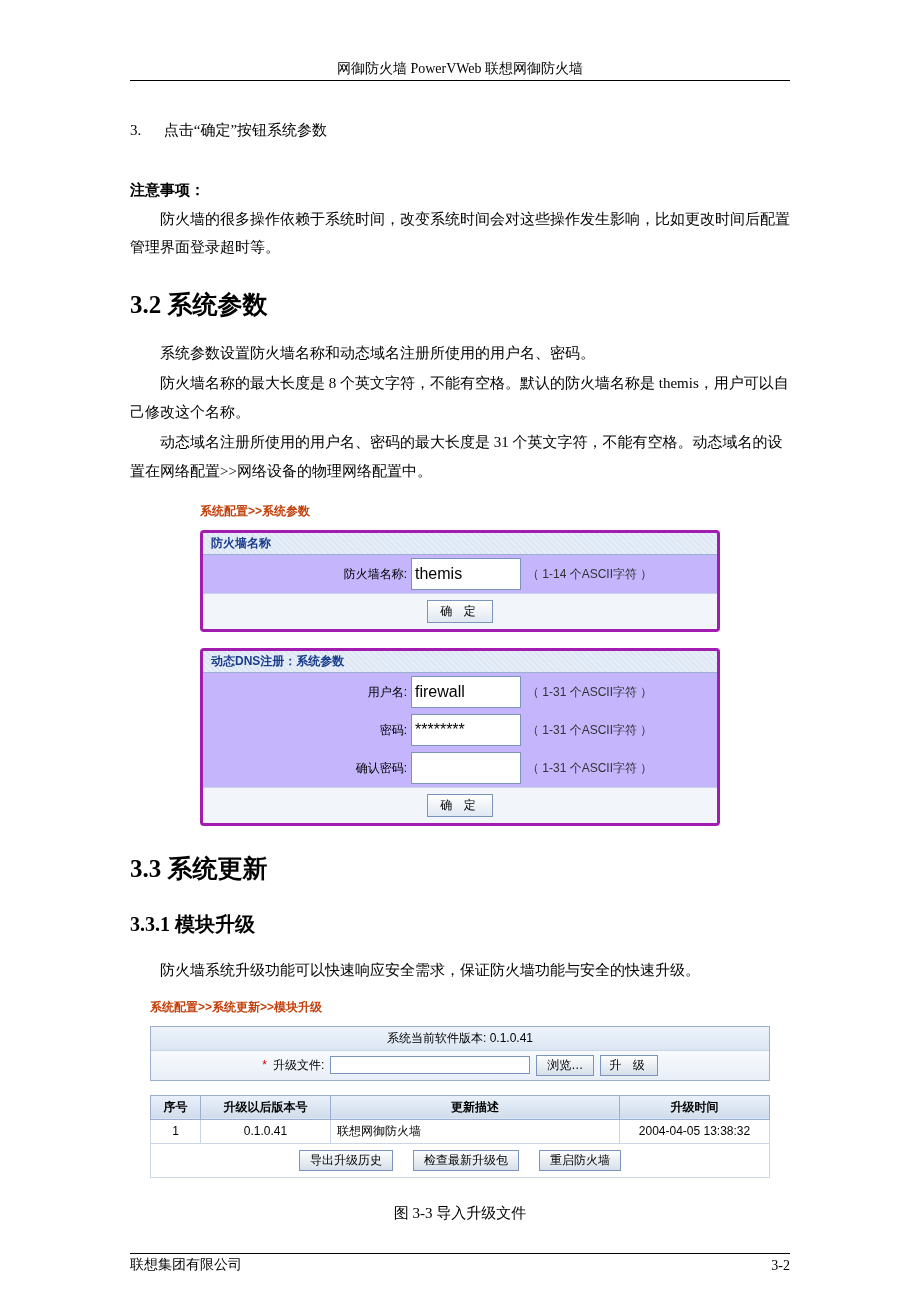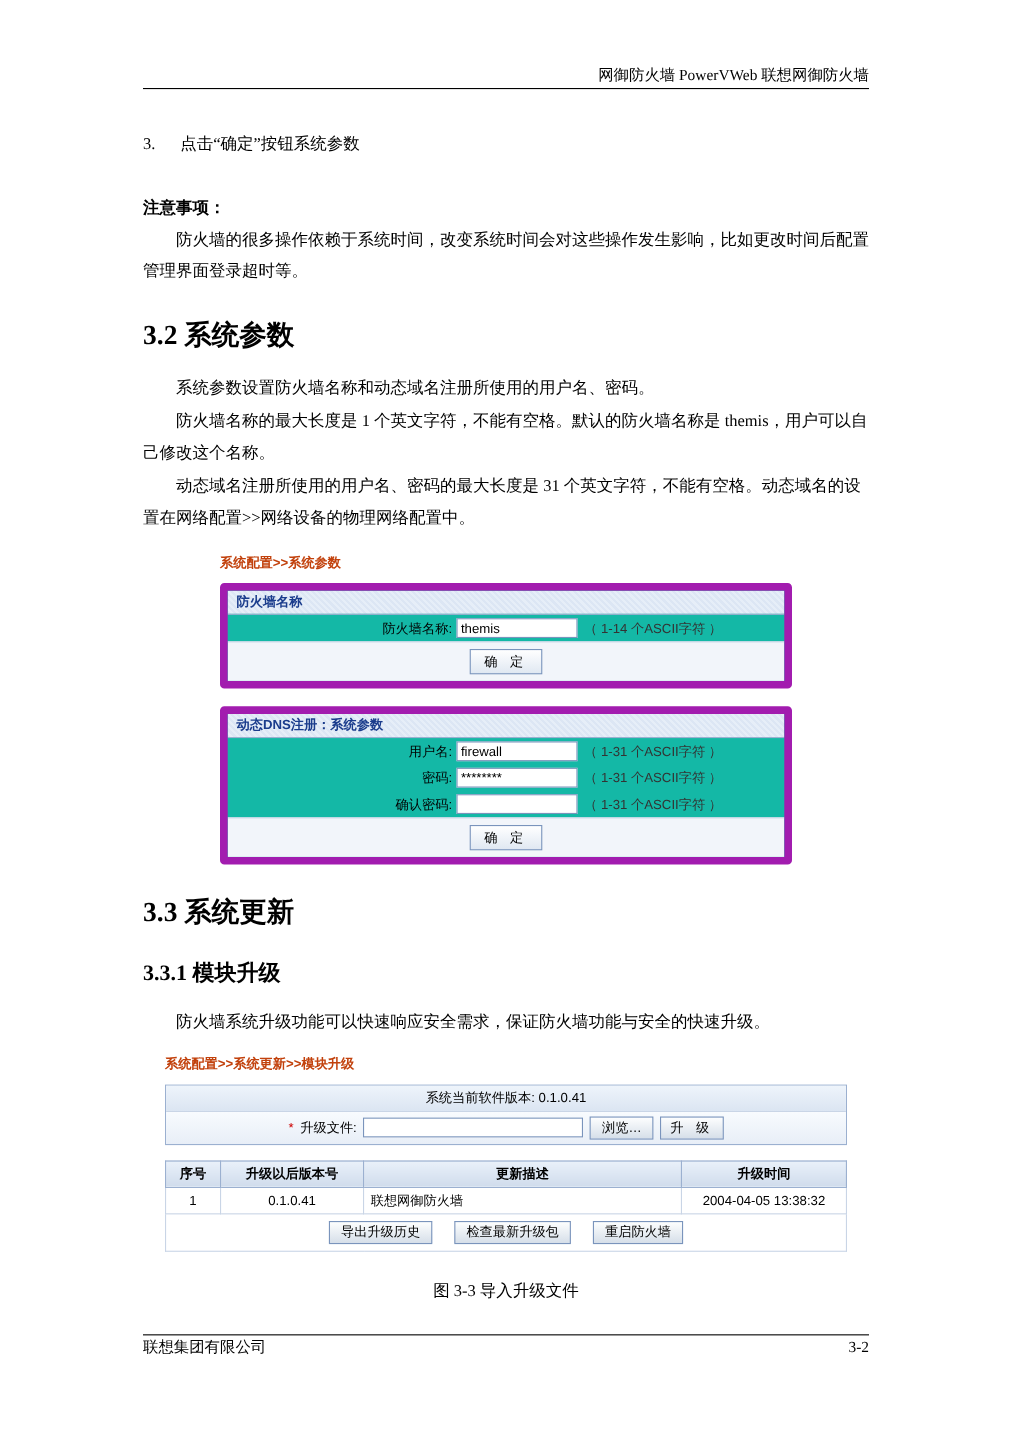--- a/index.html
+++ b/index.html
@@ -1,36 +1,36 @@
 <!DOCTYPE html>
 <html><head>
 <meta charset="utf-8">
 <style>
   * { margin: 0; padding: 0; box-sizing: border-box; }
   body { font-family: "SimSun", "宋体", serif; font-size: 15px; color: #000; background: #fff; width: 920px; margin: 0 auto; padding: 60px 0 30px; }
   .page { padding: 0 130px; }
-  .hdr { display: flex; justify-content: flex-end; border-bottom: 1px solid #000; padding-bottom: 2px; font-size: 14px; margin-bottom: 40px; }
+  .hdr { display: flex; justify-content: center; border-bottom: 1px solid #000; padding-bottom: 2px; font-size: 14px; margin-bottom: 40px; }
   .step { margin-bottom: 36px; }
   .step-num { display: inline-block; width: 30px; }
   .bold { font-weight: bold; }
   .para { line-height: 1.9; text-indent: 2em; margin-bottom: 2px; }
   .para-noindent { line-height: 1.9; }
   h2 { font-size: 25px; font-weight: bold; margin: 26px 0 18px; }
   h3 { font-size: 20px; font-weight: bold; margin: 26px 0 18px; }
   .caption { text-align: center; margin: 26px 0; font-size: 15px; }
   .ftr { display: flex; justify-content: space-between; border-top: 1px solid #000; padding-top: 2px; font-size: 14px; margin-top: 30px; align-items: flex-end; }
 
   
   .ui-panel { margin: 18px 70px 0 70px; font-family: "SimSun", sans-serif; font-size: 12px; }
   .breadcrumb { color: #c2410c; font-weight: bold; font-size: 12px; margin-bottom: 10px; }
-  .box { border: 7px solid #a21caf; border-radius: 4px; background: #14b8a6; margin-bottom: 16px; overflow: hidden; }
+  .box { border: 3px solid #a21caf; border-radius: 4px; background: #c4b5fd; margin-bottom: 16px; overflow: hidden; }
   .box-title { background: repeating-linear-gradient(45deg, #dce6f4, #dce6f4 2px, #e6eef8 2px, #e6eef8 4px); color: #1a3c8c; font-weight: bold; padding: 2px 8px; border-bottom: 1px solid #9bb0d0; font-size: 12px; }
   .row { display: flex; align-items: center; padding: 3px 8px; }
   .lbl { flex: 0 0 200px; text-align: right; padding-right: 4px; }
-  .inp { border: 1px solid #7a94bc; height: 18px; width: 110px; font-size: 12px; padding: 0 3px; background: #fff; }
+  .inp { border: 1px solid #7a94bc; height: 32px; width: 110px; font-size: 16px; padding: 0 3px; background: #fff; }
   .hint { font-size: 12px; color: #333; margin-left: 6px; }
   .btn { display: inline-block; border: 1px solid #7a94bc; background: linear-gradient(#fff, #e0e8f2); padding: 2px 12px; font-size: 12px; cursor: pointer; letter-spacing: 4px; }
   .btn-row { text-align: center; padding: 6px 0; background: #f2f5fa; border-top: 1px solid #c9d5e6; }
 
   
   .ui-panel2 { margin: 14px 20px 0 20px; font-family: "SimSun", sans-serif; font-size: 12px; }
   .grad-box { border: 1px solid #9bb0d0; }
   .grad-row { padding: 3px 0; text-align: center; background: linear-gradient(#eef4fb, #dbe5f2); border-bottom: 1px solid #c9d5e6; }
   .grad-row2 { padding: 4px 0; text-align: center; background: linear-gradient(#f8fbfe, #e8eef7); display: flex; align-items: center; justify-content: center; gap: 6px; }
   .star { color: #c00; }
@@ -55,21 +55,21 @@
   <div class="step">
     <span class="step-num">3.</span>
     <span>点击“确定”按钮系统参数</span>
   </div>
 
   <div class="bold para-noindent">注意事项：</div>
   <div class="para">防火墙的很多操作依赖于系统时间，改变系统时间会对这些操作发生影响，比如更改时间后配置管理界面登录超时等。</div>
 
   <h2>3.2 系统参数</h2>
   <div class="para">系统参数设置防火墙名称和动态域名注册所使用的用户名、密码。</div>
-  <div class="para">防火墙名称的最大长度是 1 个英文字符，不能有空格。默认的防火墙名称是 themis，用户可以自己修改这个名称。</div>
+  <div class="para">防火墙名称的最大长度是 8 个英文字符，不能有空格。默认的防火墙名称是 themis，用户可以自己修改这个名称。</div>
   <div class="para">动态域名注册所使用的用户名、密码的最大长度是 31 个英文字符，不能有空格。动态域名的设置在网络配置&gt;&gt;网络设备的物理网络配置中。</div>
 
   <div class="ui-panel">
     <div class="breadcrumb">系统配置&gt;&gt;系统参数</div>
 
     <div class="box">
       <div class="box-title">防火墙名称</div>
       <div class="row">
         <span class="lbl">防火墙名称:</span>
         <input class="inp" value="themis" style="">

